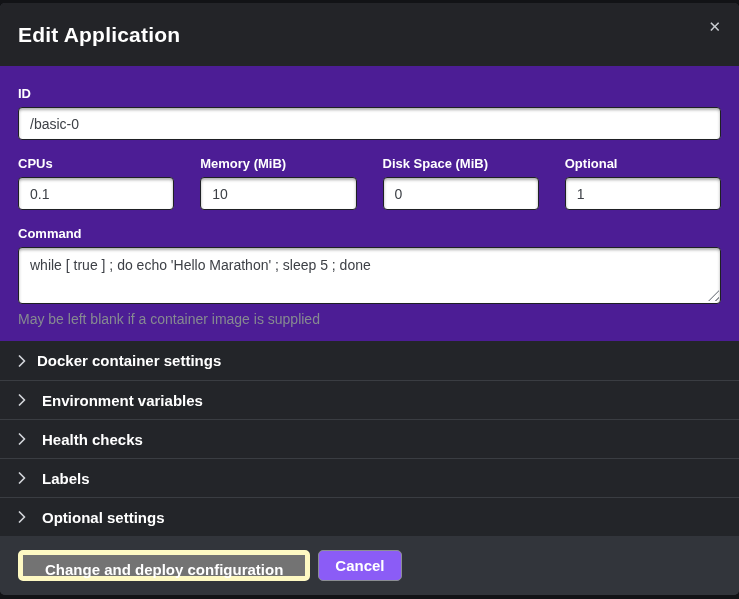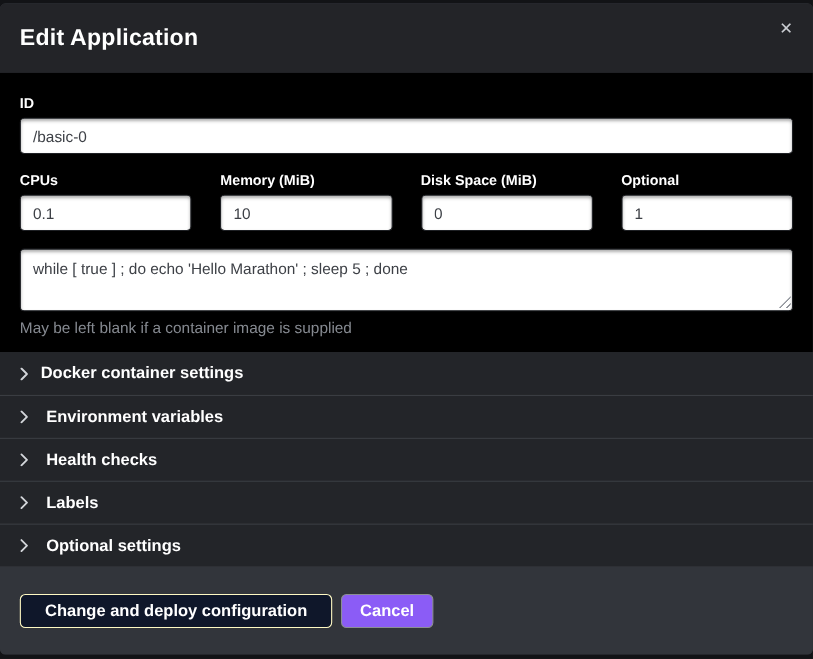--- a/index.html
+++ b/index.html
@@ -40,21 +40,21 @@
     background: none; border: none;
     color: #c9ccd1;
     font-size: 15px;
     line-height: 1;
     cursor: pointer;
     padding: 2px 4px;
     font-family: inherit;
   }
   
   .modal-form {
-    background: #000000;
+    background: #4c1d95;
     padding: 20px 18px 0 18px;
   }
   .field-label {
     display: block;
     color: #ffffff;
     font-size: 13px;
     font-weight: 700;
     margin-bottom: 6px;
   }
   .text-input, .cmd-textarea {
@@ -131,22 +131,22 @@
   .btn {
     height: 31px;
     border-radius: 5px;
     font-size: 15px;
     font-weight: 700;
     font-family: inherit;
     cursor: pointer;
     line-height: 29px;
   }
   .btn-primary {
-    background: #0f172a;
-    border: 1px solid #fef9c3;
+    background: #737373;
+    border: 5px solid #fef9c3;
     color: #ffffff;
     padding: 0 22px;
   }
   .btn-cancel {
     background: #8b5cf6;
     border: 1px solid #8b8e93;
     color: #ffffff;
     padding: 0 16px;
   }
 </style>
@@ -180,20 +180,21 @@
         <label class="field-label">Disk Space (MiB)</label>
         <input class="text-input" type="text" value="0" style="">
       </div>
       <div class="form-col">
         <label class="field-label">Optional</label>
         <input class="text-input" type="text" value="1" style="">
       </div>
     </div>
 
     <div class="cmd-group">
+      <label class="field-label">Command</label>
       <div class="cmd-wrap">
         <textarea class="cmd-textarea" style="">while [ true ] ; do echo 'Hello Marathon' ; sleep 5 ; done</textarea>
         <div class="resize-handle"></div>
       </div>
       <p class="help-text">May be left blank if a container image is supplied</p>
     </div>
 
   </div>
 
   <div class="accordion">

